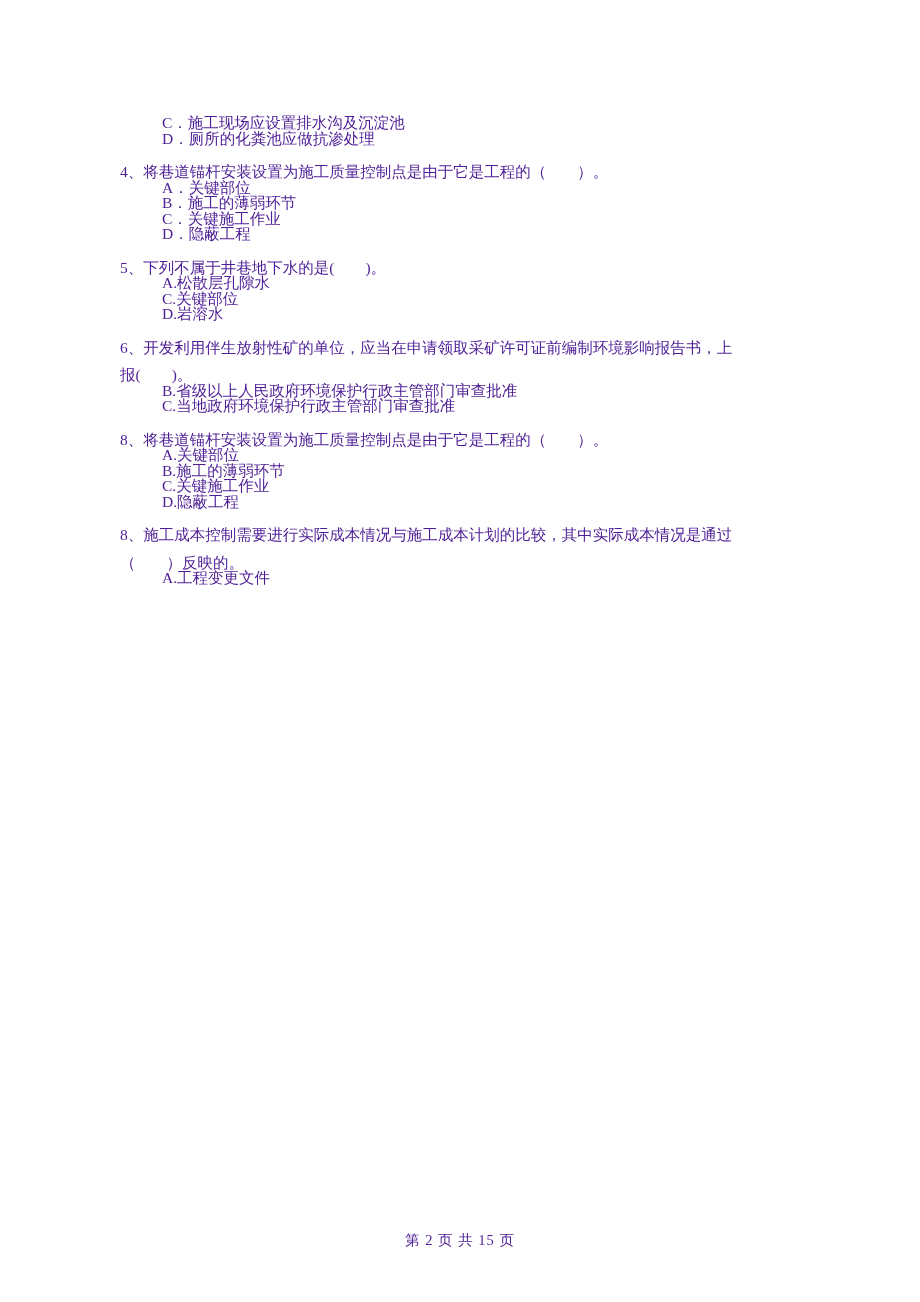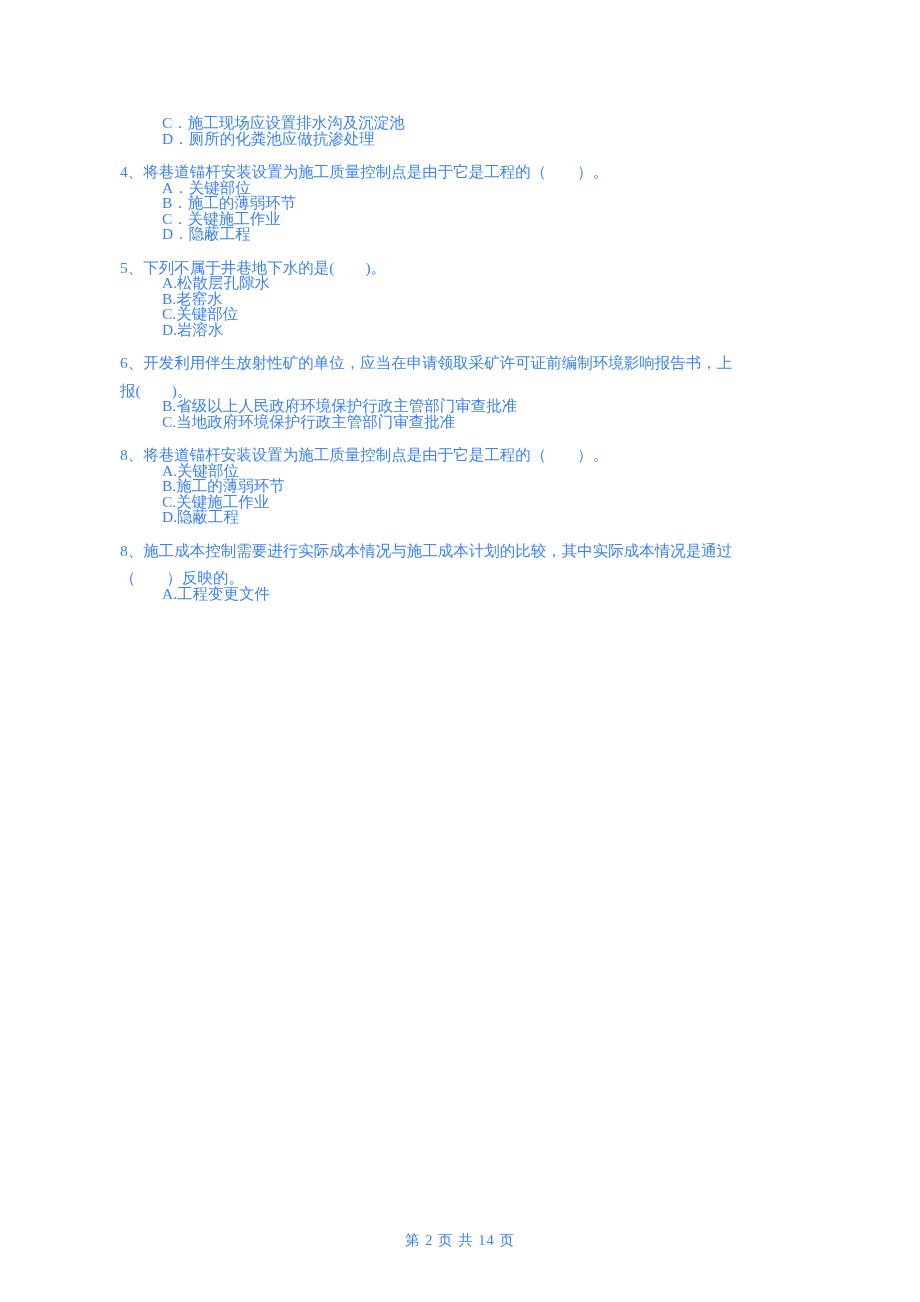--- a/index.html
+++ b/index.html
@@ -7,21 +7,21 @@
     margin: 0;
     padding: 0;
     background: #ffffff;
     width: 920px;
   }
   .page {
     width: 792px;
     height: 1302px;
     position: relative;
     font-family: "SimSun", "宋体", serif;
-    color: #3b82f6;
+    color: #4c1d95;
     box-sizing: border-box;
     padding: 115px 120px 0 120px;
   }
   .line {
     font-size: 15.5px;
     line-height: 1.0;
     margin: 0;
     white-space: pre;
   }
   .opt {
@@ -57,33 +57,32 @@
   <p class="line opt">D．厕所的化粪池应做抗渗处理</p>
 
   <p class="line stem">4、将巷道锚杆安装设置为施工质量控制点是由于它是工程的（　　）。</p>
   <p class="line opt">A．关键部位</p>
   <p class="line opt">B．施工的薄弱环节</p>
   <p class="line opt">C．关键施工作业</p>
   <p class="line opt">D．隐蔽工程</p>
 
   <p class="line stem">5、下列不属于井巷地下水的是(　　)。</p>
   <p class="line opt">A.松散层孔隙水</p>
-  <p class="line opt">B.老窑水</p>
   <p class="line opt">C.关键部位</p>
   <p class="line opt">D.岩溶水</p>
 
   <p class="line stem">6、开发利用伴生放射性矿的单位，应当在申请领取采矿许可证前编制环境影响报告书，上</p>
   <p class="line cont">报(　　)。</p>
   <p class="line opt">B.省级以上人民政府环境保护行政主管部门审查批准</p>
   <p class="line opt">C.当地政府环境保护行政主管部门审查批准</p>
 
   <p class="line stem">8、将巷道锚杆安装设置为施工质量控制点是由于它是工程的（　　）。</p>
   <p class="line opt">A.关键部位</p>
   <p class="line opt">B.施工的薄弱环节</p>
   <p class="line opt">C.关键施工作业</p>
   <p class="line opt">D.隐蔽工程</p>
 
   <p class="line stem">8、施工成本控制需要进行实际成本情况与施工成本计划的比较，其中实际成本情况是通过</p>
   <p class="line cont">（　　）反映的。</p>
   <p class="line opt">A.工程变更文件</p>
 
-  <div class="footer">第 2 页 共 14 页</div>
+  <div class="footer">第 2 页 共 15 页</div>
 </div>
 
 </body></html>

